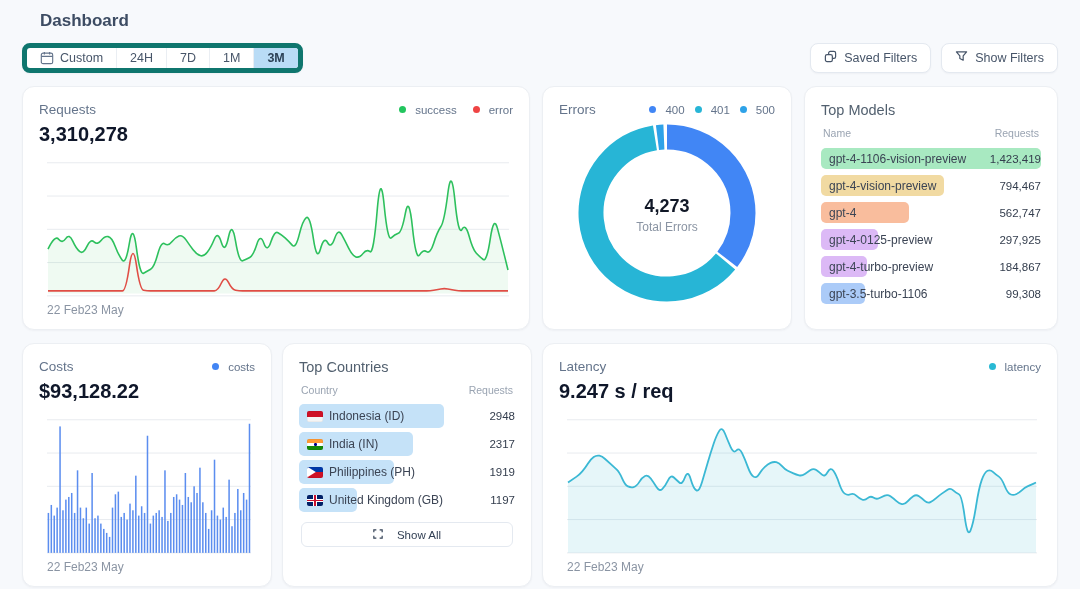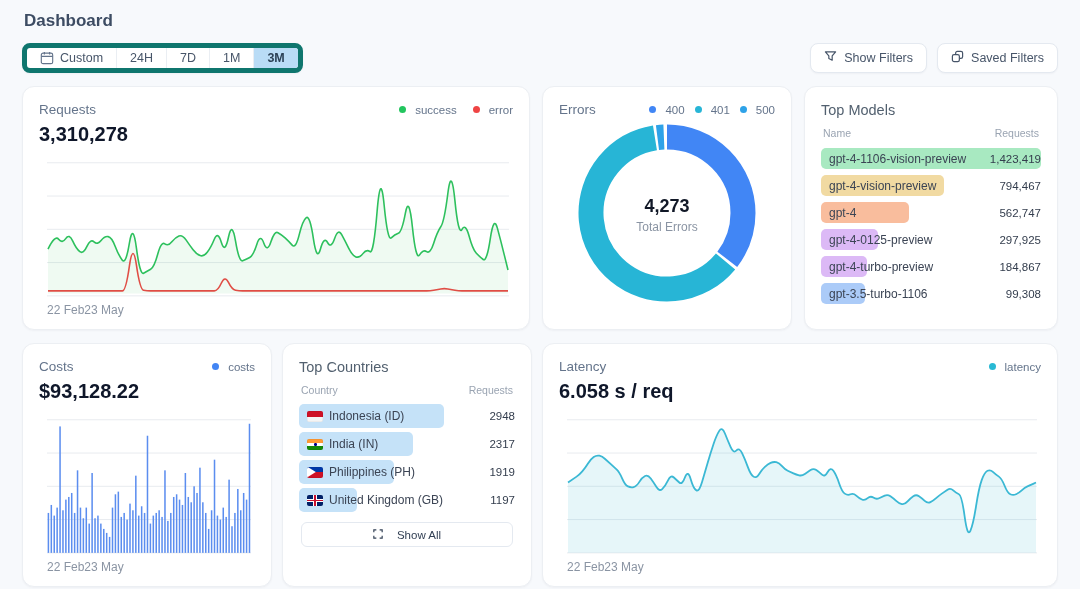--- a/index.html
+++ b/index.html
@@ -1,19 +1,19 @@
 <!DOCTYPE html>
 <html><head>
 <meta charset="utf-8">
 <style>
   * { box-sizing: border-box; margin: 0; padding: 0; }
   html,body { width:1080px; height:589px; overflow:hidden; }
   body { background:#f7f9fc; font-family:"Liberation Sans", sans-serif; color:#334155; }
   .page { padding:0 22px; }
-  h1.page-title { font-size:17px; font-weight:bold; color:#3d4c63; padding:11px 2px 12px; }
+  h1.page-title { font-size:17px; font-weight:bold; color:#3d4c63; padding:11px 2px 12px;margin-left:16px; }
   .toolbar { display:flex; justify-content:space-between; align-items:center; margin-bottom:13px; }
   .seg { display:inline-flex; background:#fff; border:5px solid #0f766e; border-radius:8px; overflow:hidden; box-shadow:0 1px 2px rgba(16,24,40,.04); height:30px; }
   .seg-item { display:flex; align-items:center; gap:6px; padding:0 13px; font-size:12.5px; color:#475569; cursor:pointer; border-left:1px solid #eaeef3; }
   .seg-item:first-child { border-left:none; }
   .seg-item.active { background:#b9dcf6; color:#2c4257; font-weight:bold; }
   .toolbar-right { display:flex; gap:10px; }
   .tbtn { display:flex; align-items:center; gap:7px; height:30px; padding:0 13px; background:#fff; border:1px solid #e4e9f0; border-radius:8px; font-size:12.5px; color:#475569; font-family:inherit; cursor:pointer; box-shadow:0 1px 2px rgba(16,24,40,.04); }
   .row { display:flex; justify-content:space-between; }
   .row1 { margin-bottom:13px; }
   .card { background:#fff; border:1px solid #eceff3; border-radius:12px; box-shadow:0 1px 2px rgba(16,24,40,.04); height:244px; padding:15px 16px 10px; display:flex; flex-direction:column; }
@@ -81,31 +81,31 @@
         </div>
         <div class="seg-item">
           <span>1M</span>
         </div>
         <div class="seg-item active">
           <span>3M</span>
         </div>
       </div>
     <div class="toolbar-right">
       <button class="tbtn">
-        <span><svg width="13" height="13" viewBox="0 0 14 14" fill="none" stroke="#475569" stroke-width="1.3" stroke-linejoin="round">
-              <path d="M1.5 2h11L8.8 6.3V11L5.2 9.2V6.3L1.5 2z"></path>
-            </svg></span>
-        <span>Show Filters</span>
-      </button>
-      <button class="tbtn">
         <span><svg width="13" height="13" viewBox="0 0 14 14" fill="none" stroke="#475569" stroke-width="1.3">
               <rect x="5" y="1.5" width="7.5" height="7.5" rx="1.8"></rect>
               <rect x="1.5" y="5" width="7.5" height="7.5" rx="1.8" fill="#fff"></rect>
             </svg></span>
         <span>Saved Filters</span>
+      </button>
+      <button class="tbtn">
+        <span><svg width="13" height="13" viewBox="0 0 14 14" fill="none" stroke="#475569" stroke-width="1.3" stroke-linejoin="round">
+              <path d="M1.5 2h11L8.8 6.3V11L5.2 9.2V6.3L1.5 2z"></path>
+            </svg></span>
+        <span>Show Filters</span>
       </button>
     </div>
   </div>
 
   <div class="row row1">
     <section class="card w-requests">
       <div class="card-head">
         <span class="card-title">Requests</span>
         <div class="legend">
             <span class="legend-item">
@@ -345,21 +345,21 @@
     <section class="card w-latency">
       <div class="card-head">
         <span class="card-title">Latency</span>
         <div class="legend">
             <span class="legend-item">
               <span class="legend-dot" style="background:#29b9d4"></span>
               <span>latency</span>
             </span>
           </div>
       </div>
-      <div class="big-value">6.058 s / req</div>
+      <div class="big-value">9.247 s / req</div>
       <div class="chart">
         <svg id="chart-latency" viewBox="0 0 464 122" preserveAspectRatio="none">
             <line x1="0" x2="464" y1="4" y2="4" stroke="#e8ebef" stroke-width="1" vector-effect="non-scaling-stroke"></line>
             <line x1="0" x2="464" y1="32" y2="32" stroke="#e8ebef" stroke-width="1" vector-effect="non-scaling-stroke"></line>
             <line x1="0" x2="464" y1="60" y2="60" stroke="#e8ebef" stroke-width="1" vector-effect="non-scaling-stroke"></line>
             <line x1="0" x2="464" y1="88" y2="88" stroke="#e8ebef" stroke-width="1" vector-effect="non-scaling-stroke"></line>
             <line x1="0" x2="464" y1="116" y2="116" stroke="#e8ebef" stroke-width="1" vector-effect="non-scaling-stroke"></line>
             <path d="M1,56.8 Q6.634146341463415,53.49999999999999 9.451219512195124,51.849999999999994 Q12.26829268292683,50.2 15.085365853658537,47.45 Q17.902439024390244,44.7 20.71951219512195,40.85 Q23.53658536585366,37 26.353658536585368,35.35 Q29.170731707317074,33.7 31.98780487804878,34.25 Q34.80487804878049,34.8 37.6219512195122,36.99999999999999 Q40.43902439024391,39.19999999999999 43.25609756097562,41.39999999999999 Q46.07317073170732,43.599999999999994 48.890243902439025,45.8 Q51.707317073170735,48 54.524390243902445,53.5 Q57.34146341463415,59 60.15853658536585,60.1 Q62.97560975609756,61.2 65.79268292682927,60.650000000000006 Q68.60975609756098,60.1 71.42682926829269,56.25 Q74.2439024390244,52.39999999999999 77.0609756097561,51.3 Q79.87804878048782,50.2 82.69512195121952,53.5 Q85.51219512195122,56.8 88.32926829268294,60.65 Q91.14634146341464,64.5 93.96341463414635,62.3 Q96.78048780487805,60.1 99.59756097560975,55.150000000000006 Q102.41463414634147,50.2 105.23170731707317,52.4 Q108.04878048780488,54.599999999999994 110.8658536585366,56.8 Q113.6829268292683,59 116.5,52.4 Q119.3170731707317,45.8 122.1341463414634,54.05 Q124.95121951219512,62.300000000000004 127.76829268292684,63.400000000000006 Q130.58536585365854,64.5 133.40243902439025,56.25 Q136.21951219512195,48 139.03658536585365,39.75 Q141.85365853658536,31.5 144.6707317073171,24.35 Q147.4878048780488,17.200000000000003 150.3048780487805,13.350000000000001 Q153.1219512195122,9.5 155.9390243902439,15.550000000000004 Q158.75609756097563,21.60000000000001 161.5731707317073,27.1 Q164.390243902439,32.599999999999994 167.2073170731707,29.849999999999994 Q170.02439024390245,27.099999999999994 172.84146341463415,32.05 Q175.65853658536585,37 178.47560975609758,43.6 Q181.2926829268293,50.2 184.109756097561,51.849999999999994 Q186.9268292682927,53.49999999999999 189.7439024390244,49.64999999999999 Q192.5609756097561,45.8 195.3780487804878,43.599999999999994 Q198.1951219512195,41.39999999999999 201.0121951219512,40.29999999999999 Q203.82926829268294,39.19999999999999 206.64634146341464,39.74999999999999 Q209.46341463414635,40.3 212.28048780487805,43.05 Q215.09756097560975,45.8 217.91463414634146,46.9 Q220.73170731707316,48 223.5487804878049,49.1 Q226.3658536585366,50.2 229.1829268292683,50.75 Q232,51.300000000000004 234.8170731707317,49.650000000000006 Q237.6341463414634,48 240.4512195121951,46.35 Q243.26829268292684,44.7 246.08536585365854,46.35 Q248.90243902439025,48 251.71951219512198,50.199999999999996 Q254.53658536585368,52.39999999999999 257.3536585365854,47.99999999999999 Q260.1707317073171,43.599999999999994 262.9878048780488,46.9 Q265.8048780487805,50.2 268.6219512195122,57.35 Q271.4390243902439,64.5 274.2560975609756,66.15 Q277.0731707317073,67.80000000000001 279.890243902439,66.7 Q282.7073170731707,65.6 285.5243902439024,67.8 Q288.3414634146341,70 291.1585365853658,71.1 Q293.9756097560976,72.2 296.7926829268293,70 Q299.609756097561,67.80000000000001 302.4268292682927,69.45 Q305.2439024390244,71.1 308.0609756097561,70 Q310.8780487804878,68.9 313.69512195121956,67.80000000000001 Q316.51219512195127,66.7 319.32926829268297,68.35 Q322.1463414634146,70 324.9634146341463,72.2 Q327.780487804878,74.4 330.5975609756097,74.95 Q333.4146341463414,75.5 336.2317073170732,72.75 Q339.0487804878049,70 341.8658536585366,68.35 Q344.6829268292683,66.7 347.5,68.35 Q350.3170731707317,70 353.1341463414634,72.2 Q355.9512195121951,74.4 358.7682926829268,73.30000000000001 Q361.5853658536586,72.2 364.4024390243903,70 Q367.219512195122,67.80000000000001 370.0365853658537,66.15 Q372.8536585365854,64.5 375.67073170731703,62.85 Q378.48780487804873,61.2 381.30487804878044,63.4 Q384.1219512195122,65.6 386.9390243902439,66.7 Q389.7560975609756,67.80000000000001 392.5731707317073,85.4 Q395.390243902439,103 398.2073170731707,97.5 Q401.0243902439024,92 403.8414634146342,76.6 Q406.6585365853659,61.2 409.4756097560976,54.6 Q412.2926829268293,48 415.109756097561,46.9 Q417.9268292682927,45.8 420.7439024390244,48 Q423.5609756097561,50.2 426.3780487804878,51.849999999999994 Q429.1951219512195,53.49999999999999 432.0121951219512,59.55 Q434.8292682926829,65.6 437.6463414634146,66.7 Q440.4634146341463,67.80000000000001 443.280487804878,66.7 Q446.0975609756097,65.6 448.9146341463414,63.4 Q451.7317073170732,61.2 454.5487804878049,60.1 Q457.3658536585366,59 460.1829268292683,57.9 L463,56.8 L463,116 L1,116 Z" fill="rgba(59,184,212,0.13)" stroke="none"></path>
             <path d="M1,56.8 Q6.634146341463415,53.49999999999999 9.451219512195124,51.849999999999994 Q12.26829268292683,50.2 15.085365853658537,47.45 Q17.902439024390244,44.7 20.71951219512195,40.85 Q23.53658536585366,37 26.353658536585368,35.35 Q29.170731707317074,33.7 31.98780487804878,34.25 Q34.80487804878049,34.8 37.6219512195122,36.99999999999999 Q40.43902439024391,39.19999999999999 43.25609756097562,41.39999999999999 Q46.07317073170732,43.599999999999994 48.890243902439025,45.8 Q51.707317073170735,48 54.524390243902445,53.5 Q57.34146341463415,59 60.15853658536585,60.1 Q62.97560975609756,61.2 65.79268292682927,60.650000000000006 Q68.60975609756098,60.1 71.42682926829269,56.25 Q74.2439024390244,52.39999999999999 77.0609756097561,51.3 Q79.87804878048782,50.2 82.69512195121952,53.5 Q85.51219512195122,56.8 88.32926829268294,60.65 Q91.14634146341464,64.5 93.96341463414635,62.3 Q96.78048780487805,60.1 99.59756097560975,55.150000000000006 Q102.41463414634147,50.2 105.23170731707317,52.4 Q108.04878048780488,54.599999999999994 110.8658536585366,56.8 Q113.6829268292683,59 116.5,52.4 Q119.3170731707317,45.8 122.1341463414634,54.05 Q124.95121951219512,62.300000000000004 127.76829268292684,63.400000000000006 Q130.58536585365854,64.5 133.40243902439025,56.25 Q136.21951219512195,48 139.03658536585365,39.75 Q141.85365853658536,31.5 144.6707317073171,24.35 Q147.4878048780488,17.200000000000003 150.3048780487805,13.350000000000001 Q153.1219512195122,9.5 155.9390243902439,15.550000000000004 Q158.75609756097563,21.60000000000001 161.5731707317073,27.1 Q164.390243902439,32.599999999999994 167.2073170731707,29.849999999999994 Q170.02439024390245,27.099999999999994 172.84146341463415,32.05 Q175.65853658536585,37 178.47560975609758,43.6 Q181.2926829268293,50.2 184.109756097561,51.849999999999994 Q186.9268292682927,53.49999999999999 189.7439024390244,49.64999999999999 Q192.5609756097561,45.8 195.3780487804878,43.599999999999994 Q198.1951219512195,41.39999999999999 201.0121951219512,40.29999999999999 Q203.82926829268294,39.19999999999999 206.64634146341464,39.74999999999999 Q209.46341463414635,40.3 212.28048780487805,43.05 Q215.09756097560975,45.8 217.91463414634146,46.9 Q220.73170731707316,48 223.5487804878049,49.1 Q226.3658536585366,50.2 229.1829268292683,50.75 Q232,51.300000000000004 234.8170731707317,49.650000000000006 Q237.6341463414634,48 240.4512195121951,46.35 Q243.26829268292684,44.7 246.08536585365854,46.35 Q248.90243902439025,48 251.71951219512198,50.199999999999996 Q254.53658536585368,52.39999999999999 257.3536585365854,47.99999999999999 Q260.1707317073171,43.599999999999994 262.9878048780488,46.9 Q265.8048780487805,50.2 268.6219512195122,57.35 Q271.4390243902439,64.5 274.2560975609756,66.15 Q277.0731707317073,67.80000000000001 279.890243902439,66.7 Q282.7073170731707,65.6 285.5243902439024,67.8 Q288.3414634146341,70 291.1585365853658,71.1 Q293.9756097560976,72.2 296.7926829268293,70 Q299.609756097561,67.80000000000001 302.4268292682927,69.45 Q305.2439024390244,71.1 308.0609756097561,70 Q310.8780487804878,68.9 313.69512195121956,67.80000000000001 Q316.51219512195127,66.7 319.32926829268297,68.35 Q322.1463414634146,70 324.9634146341463,72.2 Q327.780487804878,74.4 330.5975609756097,74.95 Q333.4146341463414,75.5 336.2317073170732,72.75 Q339.0487804878049,70 341.8658536585366,68.35 Q344.6829268292683,66.7 347.5,68.35 Q350.3170731707317,70 353.1341463414634,72.2 Q355.9512195121951,74.4 358.7682926829268,73.30000000000001 Q361.5853658536586,72.2 364.4024390243903,70 Q367.219512195122,67.80000000000001 370.0365853658537,66.15 Q372.8536585365854,64.5 375.67073170731703,62.85 Q378.48780487804873,61.2 381.30487804878044,63.4 Q384.1219512195122,65.6 386.9390243902439,66.7 Q389.7560975609756,67.80000000000001 392.5731707317073,85.4 Q395.390243902439,103 398.2073170731707,97.5 Q401.0243902439024,92 403.8414634146342,76.6 Q406.6585365853659,61.2 409.4756097560976,54.6 Q412.2926829268293,48 415.109756097561,46.9 Q417.9268292682927,45.8 420.7439024390244,48 Q423.5609756097561,50.2 426.3780487804878,51.849999999999994 Q429.1951219512195,53.49999999999999 432.0121951219512,59.55 Q434.8292682926829,65.6 437.6463414634146,66.7 Q440.4634146341463,67.80000000000001 443.280487804878,66.7 Q446.0975609756097,65.6 448.9146341463414,63.4 Q451.7317073170732,61.2 454.5487804878049,60.1 Q457.3658536585366,59 460.1829268292683,57.9 L463,56.8" fill="none" stroke="#3bb8d4" stroke-width="1.8" vector-effect="non-scaling-stroke" stroke-linejoin="round"></path>
           </svg>

